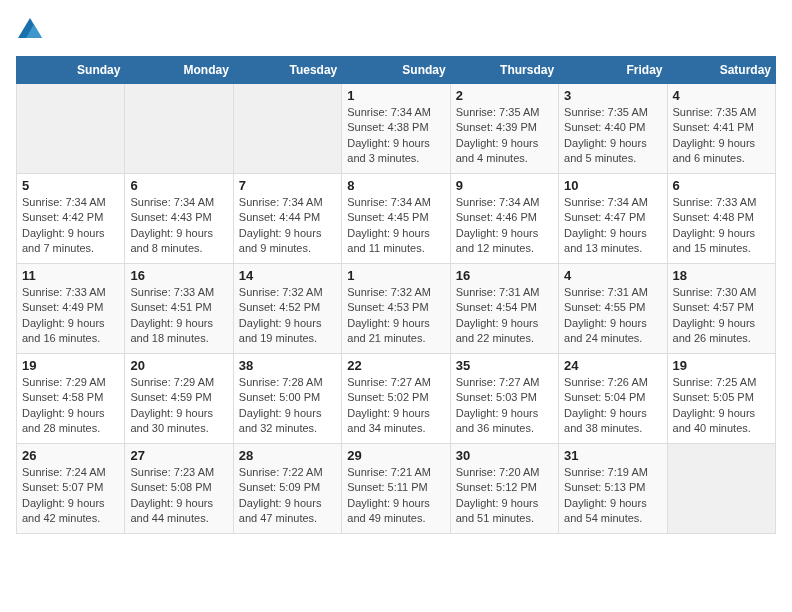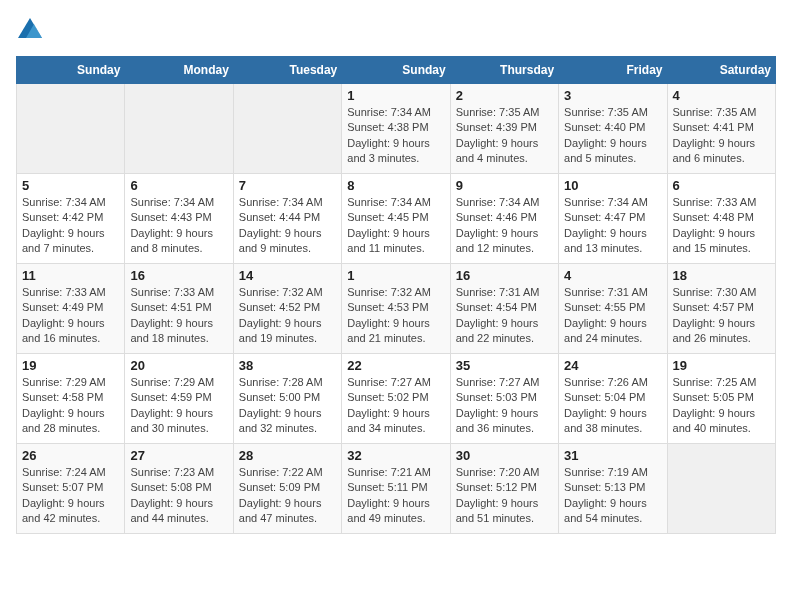--- a/index.html
+++ b/index.html
@@ -232,21 +232,21 @@
         </td>
         <td>
           <span class="day-number">27</span>
           <div class="day-info">Sunrise: 7:23 AM<br>Sunset: 5:08 PM<br>Daylight: 9 hours and 44 minutes.</div>
         </td>
         <td>
           <span class="day-number">28</span>
           <div class="day-info">Sunrise: 7:22 AM<br>Sunset: 5:09 PM<br>Daylight: 9 hours and 47 minutes.</div>
         </td>
         <td>
-          <span class="day-number">32</span>
+          <span class="day-number">29</span>
           <div class="day-info">Sunrise: 7:21 AM<br>Sunset: 5:11 PM<br>Daylight: 9 hours and 49 minutes.</div>
         </td>
         <td>
           <span class="day-number">30</span>
           <div class="day-info">Sunrise: 7:20 AM<br>Sunset: 5:12 PM<br>Daylight: 9 hours and 51 minutes.</div>
         </td>
         <td>
           <span class="day-number">31</span>
           <div class="day-info">Sunrise: 7:19 AM<br>Sunset: 5:13 PM<br>Daylight: 9 hours and 54 minutes.</div>
         </td>

